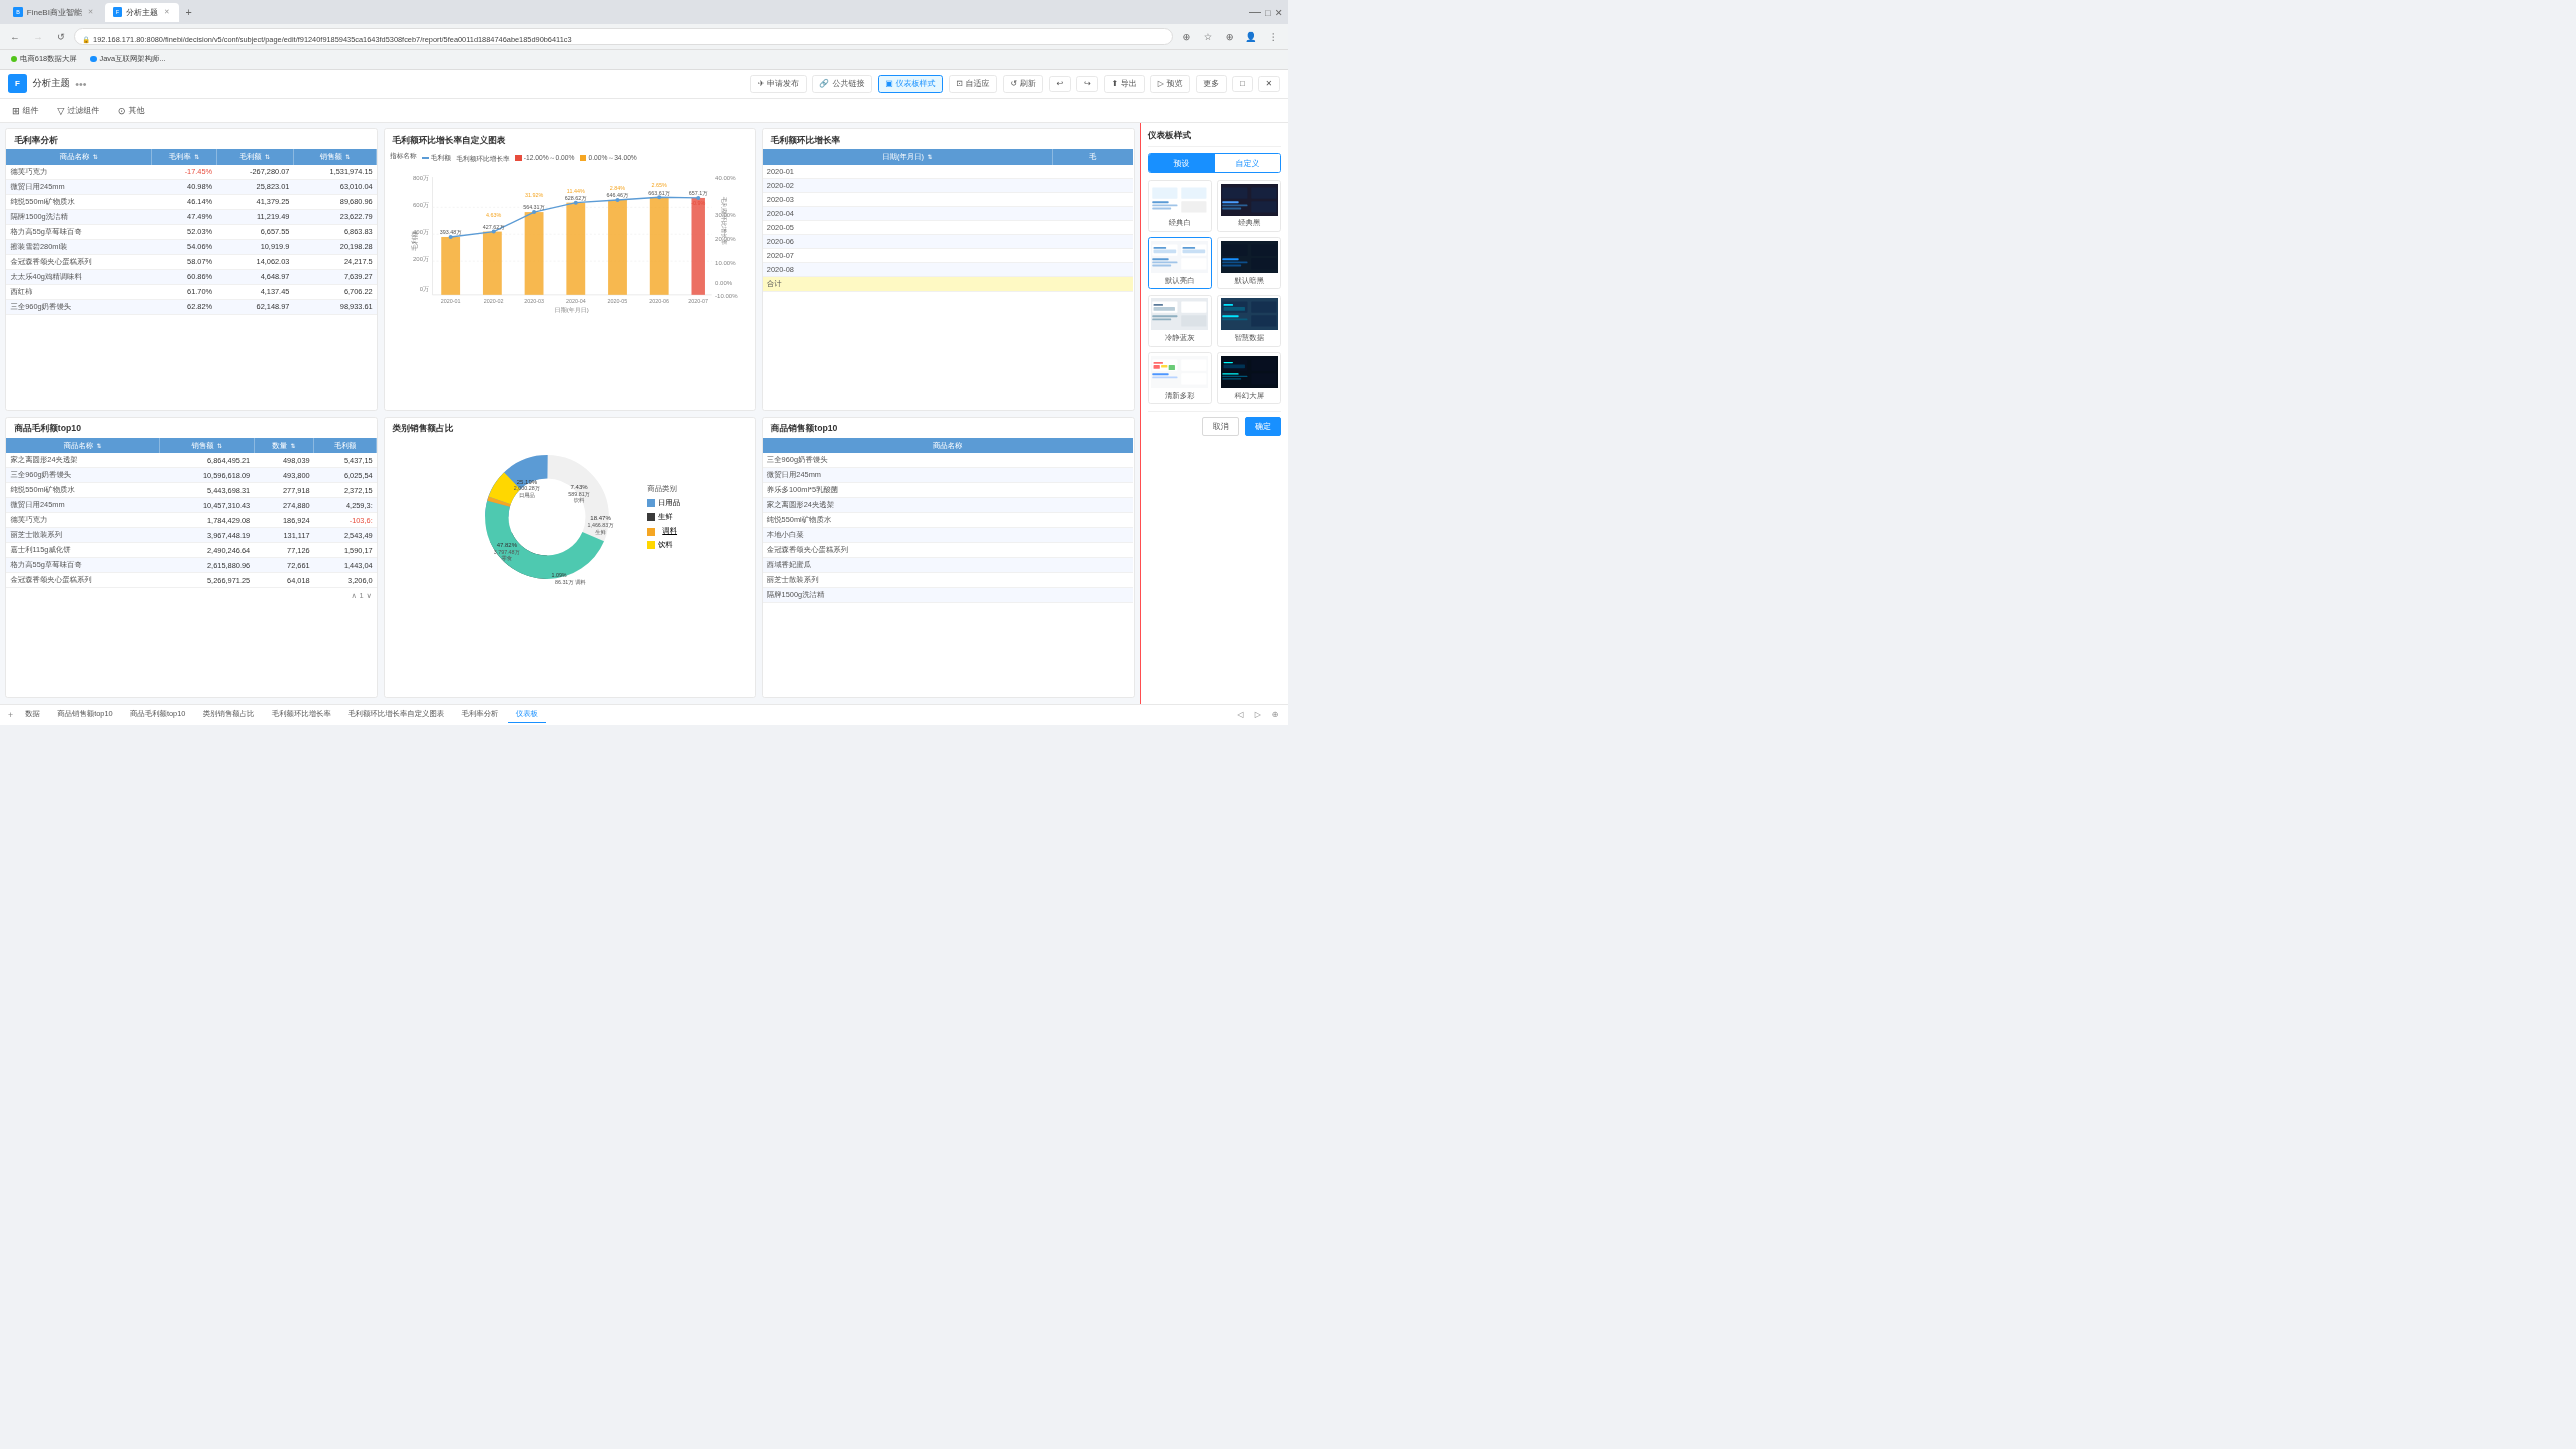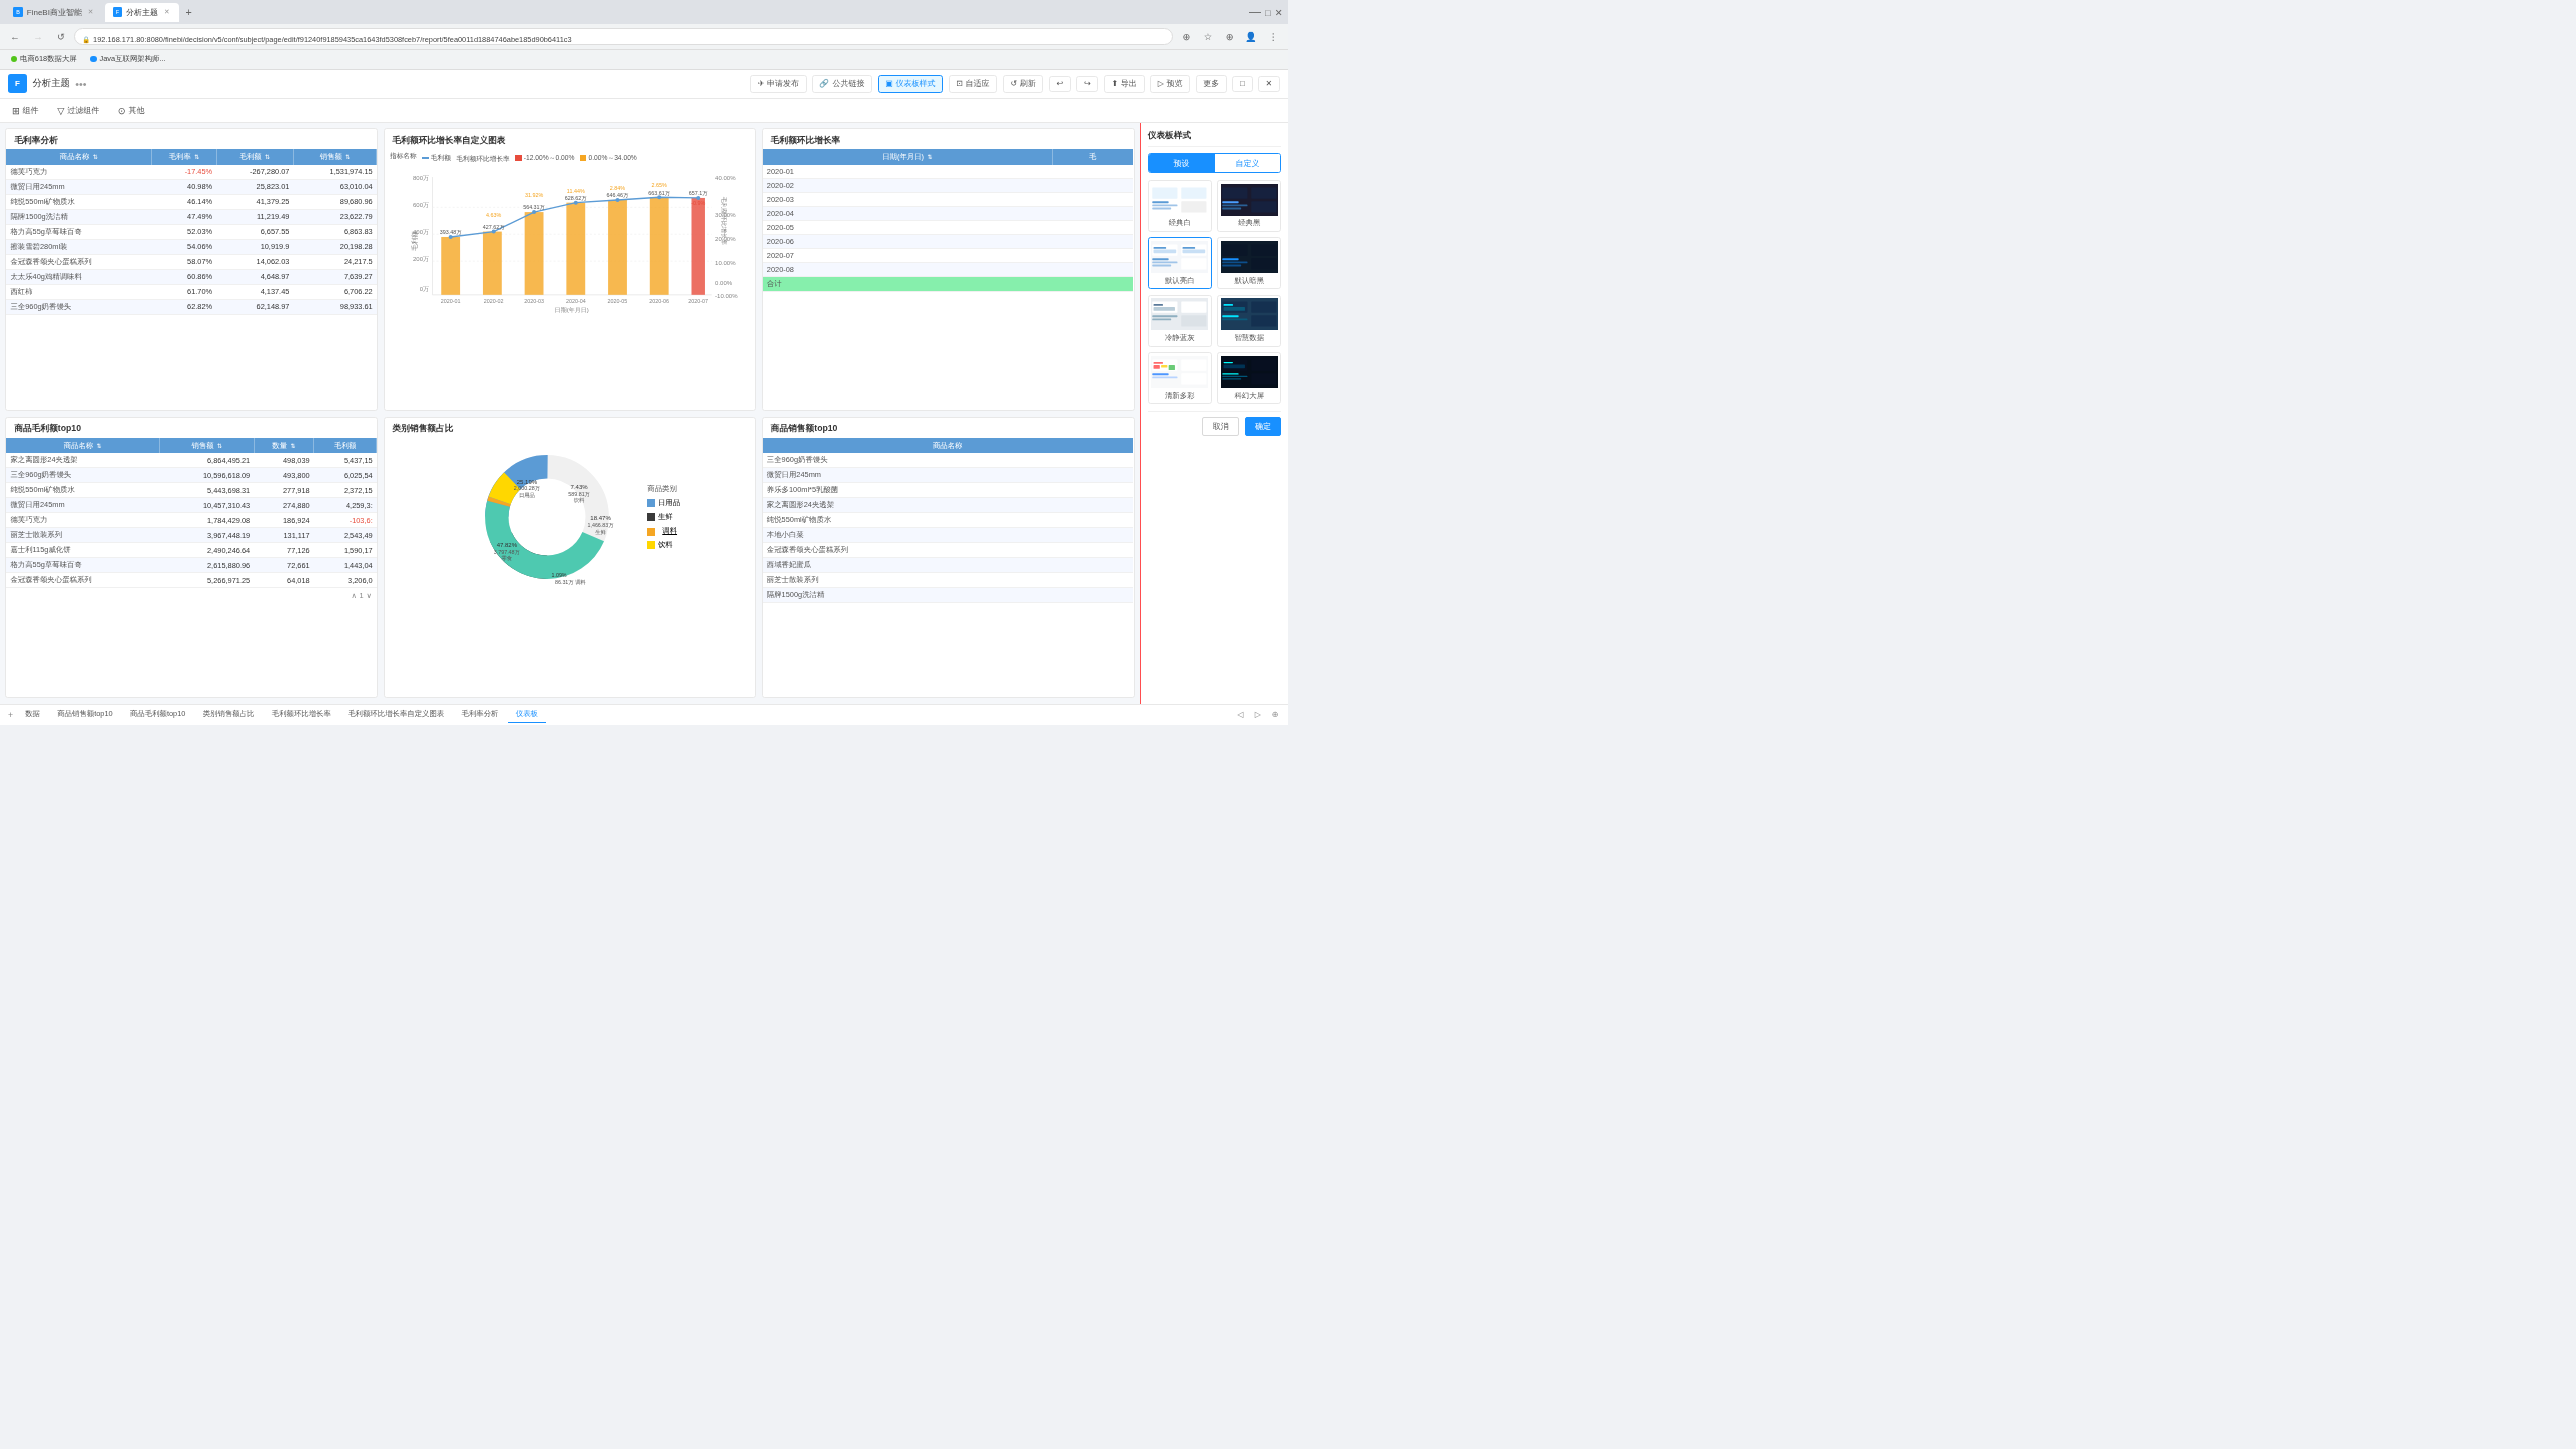--- a/index.html
+++ b/index.html
@@ -846,21 +846,21 @@
     <td></td>
   </tr>
             <tr>
     <td>2020-07</td>
     <td></td>
   </tr>
             <tr>
     <td>2020-08</td>
     <td></td>
   </tr>
-            <tr style="background: #86efac;">
+            <tr style="background: #fef9c3;">
     <td>合计</td>
     <td></td>
   </tr>
           </tbody>
       </table>
     </div>
 
     <div class="chart-panel top10-panel">
       <div class="panel-title">商品毛利额top10</div>
       <table class="data-table">

